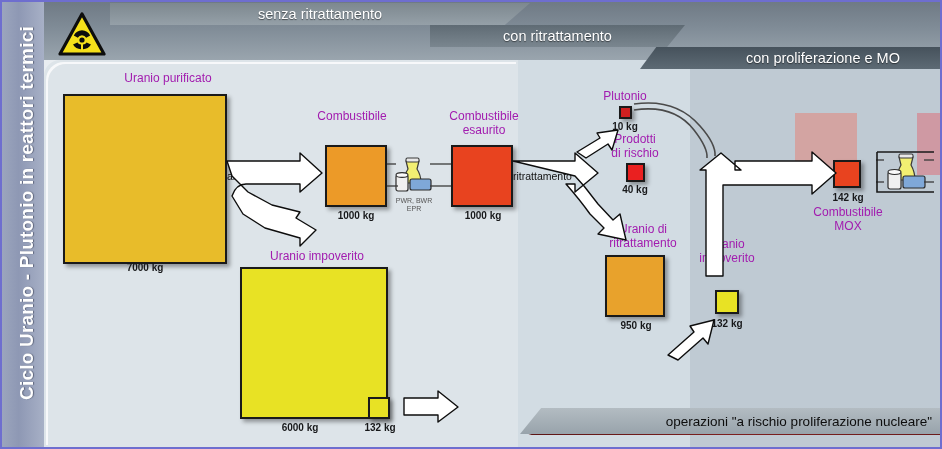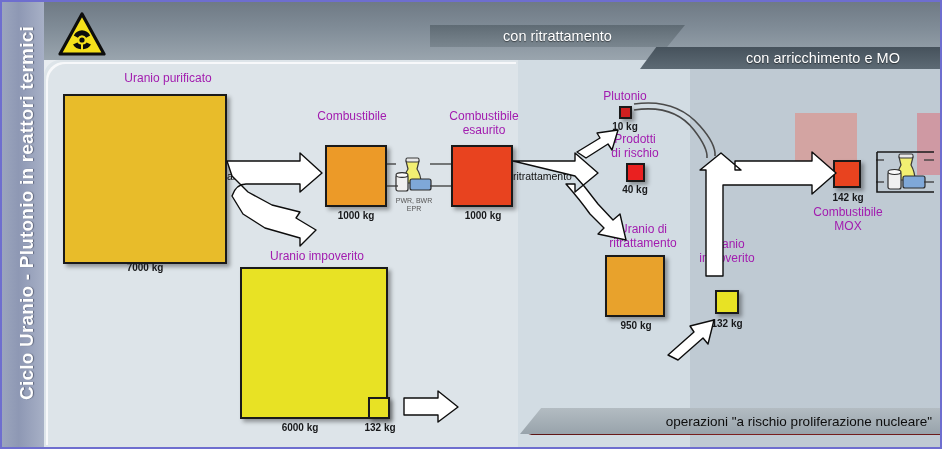--- a/index.html
+++ b/index.html
@@ -83,25 +83,28 @@
 </head>
 <body>
 
 <div id="stage">
 
   <div class="region r1"></div>
   <div class="region r2"></div>
   <div class="region r3"></div>
 
   <div class="topband"></div>
+  <div class="tab tab1">
+    <span>senza ritrattamento</span>
+  </div>
   <div class="tab tab2">
     <span>con  ritrattamento</span>
   </div>
   <div class="tab tab3">
-    <span>con arricchimento e MO</span>
+    <span>con proliferazione e MO</span>
   </div>
 
   <div class="r1-inner"></div>
 
   <div class="rad">
     <svg viewBox="0 0 48 44" width="48" height="44">
       <polygon points="24,2 46,42 2,42" fill="#f5e01a" stroke="#0d0d0d" stroke-width="3.2" stroke-linejoin="round"></polygon>
       <g fill="#0d0d0d" transform="translate(24,28)">
         <circle r="2.6"></circle>
         <path d="M -9,4.6 A 9.6 9.6 0 0 0 -1.0,9.2 L -1.0,4.6 A 5 5 0 0 1 -4.6,2.4 Z"></path>

